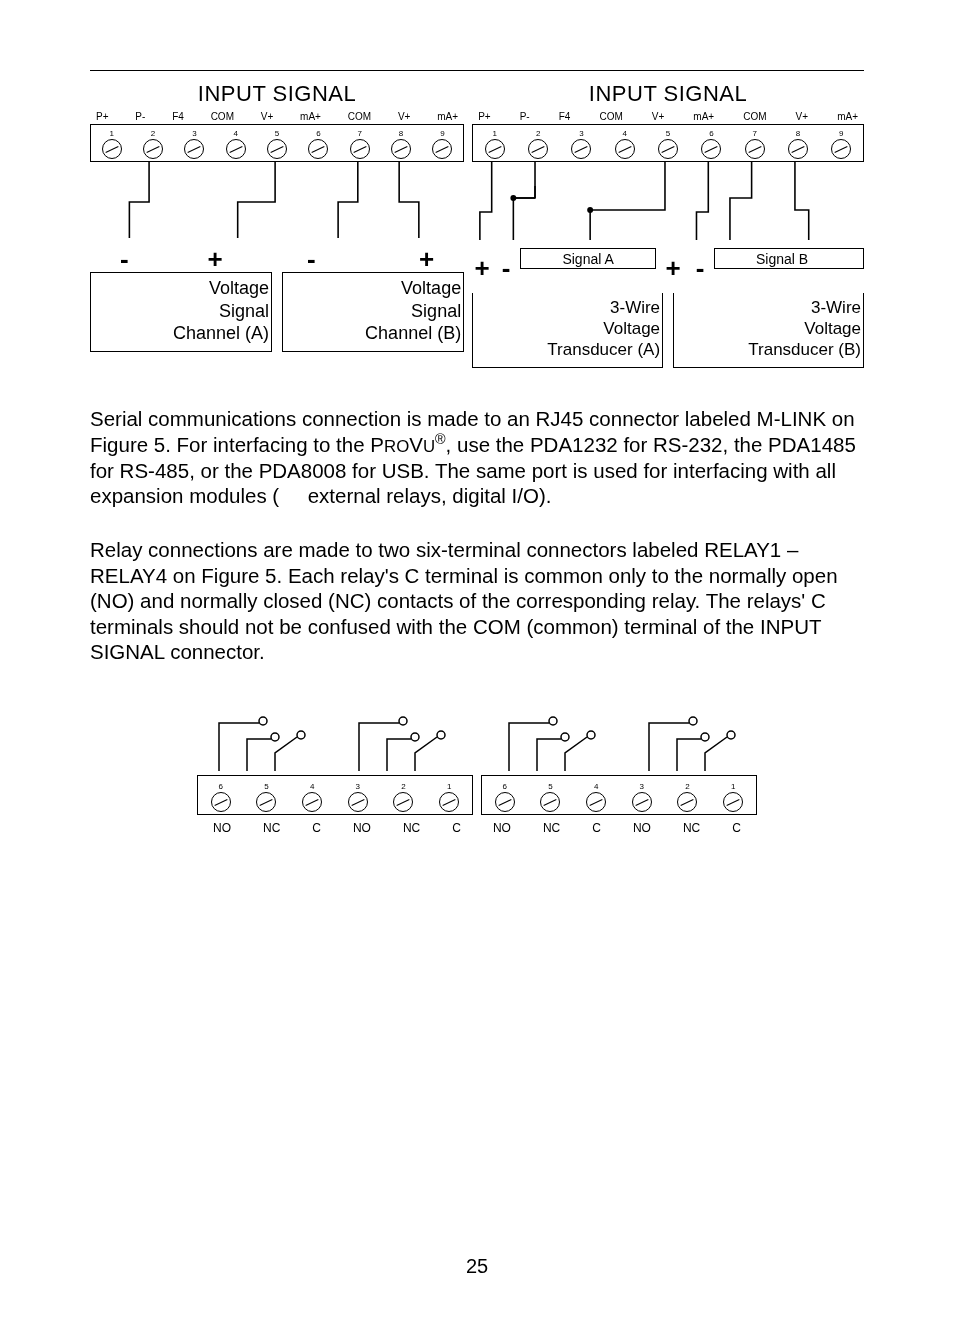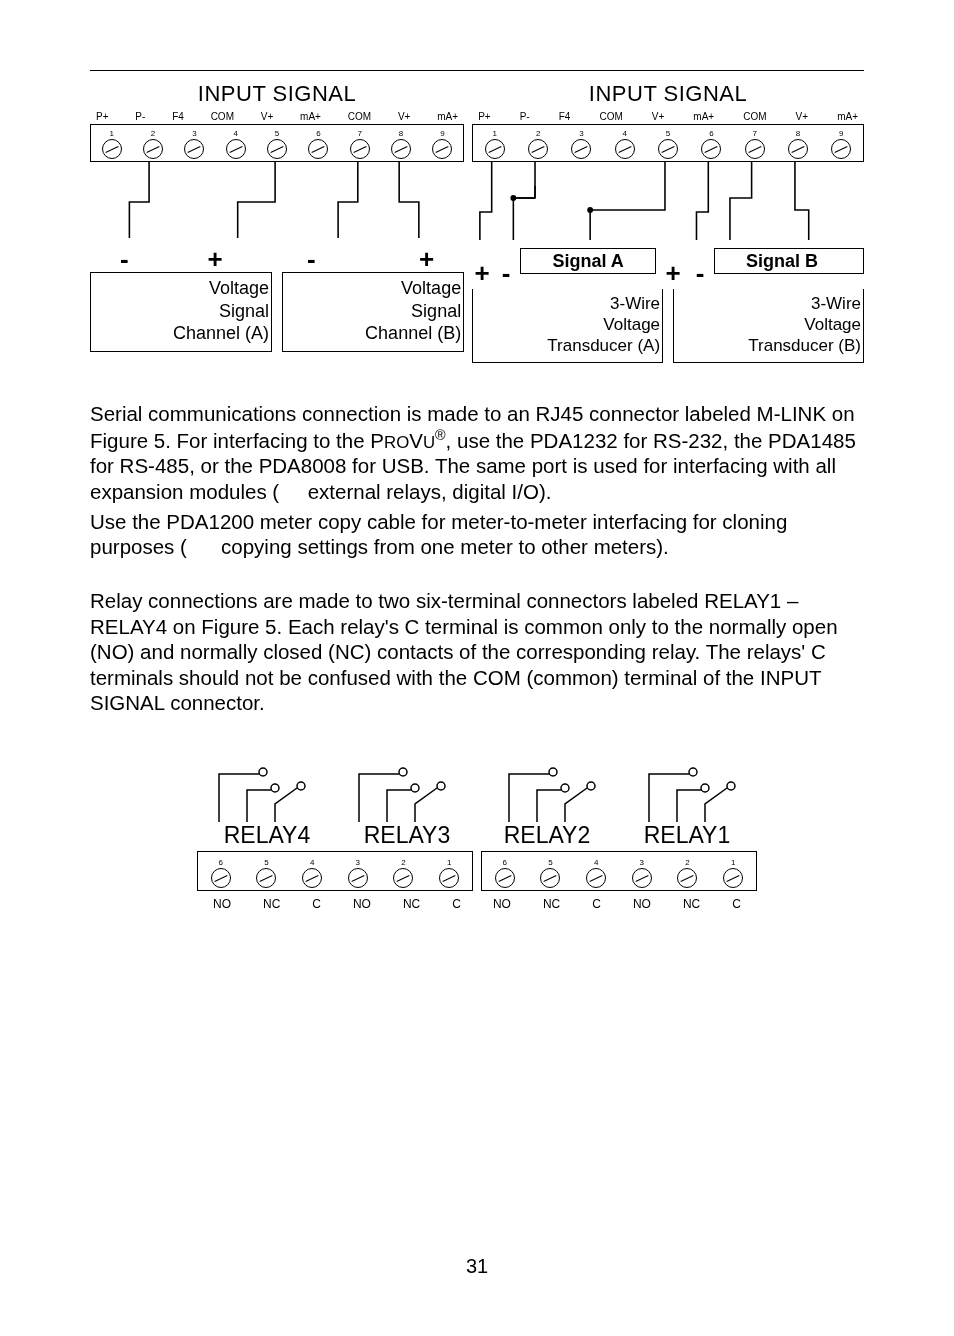--- a/index.html
+++ b/index.html
@@ -109,22 +109,22 @@
   .sigA { font-size: 17px; }
   .threewire-row {
     display: flex;
     align-items: flex-end;
     gap: 4px;
     font-size: 26px;
     font-weight: bold;
     line-height: 1;
   }
   .sigtxt {
-    font-size: 18px;
-    font-weight: bold;
+    font-size: 14px;
+    font-weight: normal;
     line-height: 1.2;
     margin-bottom: 12px;
   }
   .body-text {
     font-size: 20.5px;
     line-height: 1.25;
     margin-top: 28px;
   }
   .body-text p { margin: 0 0 4px 0; }
   sup { font-size: 0.7em; }
@@ -325,37 +325,34 @@
         </svg>
       </div>
       <div class="threewire-row">
         <span style="width:20px;text-align:center">+</span>
         <span style="width:20px;text-align:center">-</span>
         <span class="sigtxt" style="flex:1;border:1.5px solid #000;text-align:center;padding:2px 2px 0 2px">Signal A</span>
         <span style="width:26px;text-align:center">+</span>
         <span style="width:20px;text-align:center">-</span>
         <span class="sigtxt" style="flex:1;border:1.5px solid #000;text-align:center;padding:2px 16px 0 2px">Signal B</span>
       </div>
-      <div class="siglabels" style="margin-top:3px">
+      <div class="siglabels" style="margin-top:12px">
         <div class="siglabel sigA" style="white-space:pre-line;border-top:none">3-Wire
 Voltage
 Transducer (A)</div>
         <div class="siglabel sigA" style="white-space:pre-line;border-top:none">3-Wire
 Voltage
 Transducer (B)</div>
       </div>
     </div>
   </div>
 
   <div class="body-text">
     <p style="margin-top:38px">
       <span>Serial communications connection is made to an RJ45 connector labeled M-LINK on Figure 5. For interfacing to the </span><span><span>P</span><span style="font-size:0.82em">RO</span><span>V</span><span style="font-size:0.82em">U</span></span><sup>®</sup><span>, use the PDA1232 for RS-232, the PDA1485 for RS-485, or the PDA8008 for USB. The same port is used for interfacing with all expansion modules (</span>&nbsp;&nbsp;&nbsp;&nbsp;<span> external relays, digital I/O).</span>
-    </p>
-    <p>
-      <span>Use the PDA1200 meter copy cable for meter-to-meter interfacing for cloning purposes (</span>&nbsp;&nbsp;&nbsp;&nbsp;&nbsp;<span> copying settings from one meter to other meters).</span>
     </p>
     <p style="margin-top:28px">Relay connections are made to two six-terminal connectors labeled RELAY1 – RELAY4 on Figure 5. Each relay's C terminal is common only to the normally open (NO) and normally closed (NC) contacts of the corresponding relay. The relays' C terminals should not be confused with the COM (common) terminal of the INPUT SIGNAL connector.</p>
   </div>
 
   <div class="relayfig">
     <div class="relay-top">
       <svg viewBox="0 0 560 80" preserveAspectRatio="none">
         <g stroke="#000" stroke-width="1.5" fill="none">
 
           <g>
@@ -386,26 +383,20 @@
             <path d="M22 78 V30 H62"></path>
               <circle cx="66" cy="28" r="4"></circle>
             <path d="M50 78 V46 H74"></path>
               <circle cx="78" cy="44" r="4"></circle>
             <path d="M78 78 V60 L100 44"></path>
               <circle cx="104" cy="42" r="4"></circle>
           </g>
         </g>
       </svg>
     </div>
-    <div class="relay-labels">
-      <span>RELAY4</span>
-      <span>RELAY3</span>
-      <span>RELAY2</span>
-      <span>RELAY1</span>
-    </div>
     <div class="relay-blocks">
       <div class="relay-block">
         <div class="rcol">
             <span>6</span>
             <div class="screw"></div>
           </div>
         <div class="rcol">
             <span>5</span>
             <div class="screw"></div>
           </div>
@@ -462,14 +453,14 @@
       <span>C</span>
       <span>NO</span>
       <span>NC</span>
       <span>C</span>
       <span>NO</span>
       <span>NC</span>
       <span>C</span>
     </div>
   </div>
 
-  <div class="footer-bar">31</div>
+  <div class="footer-bar">25</div>
 </div>
 
 </body></html>

